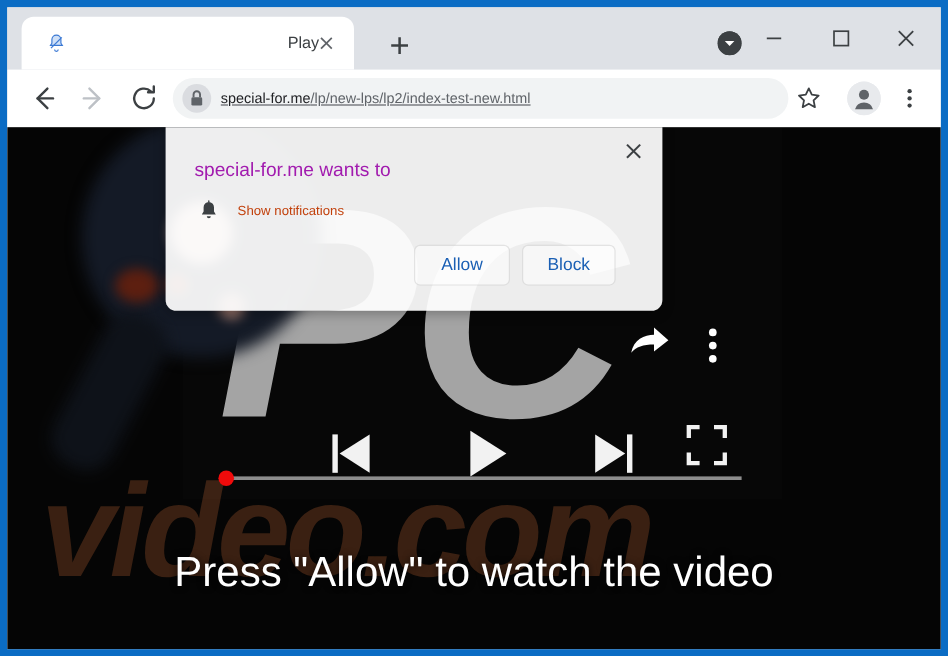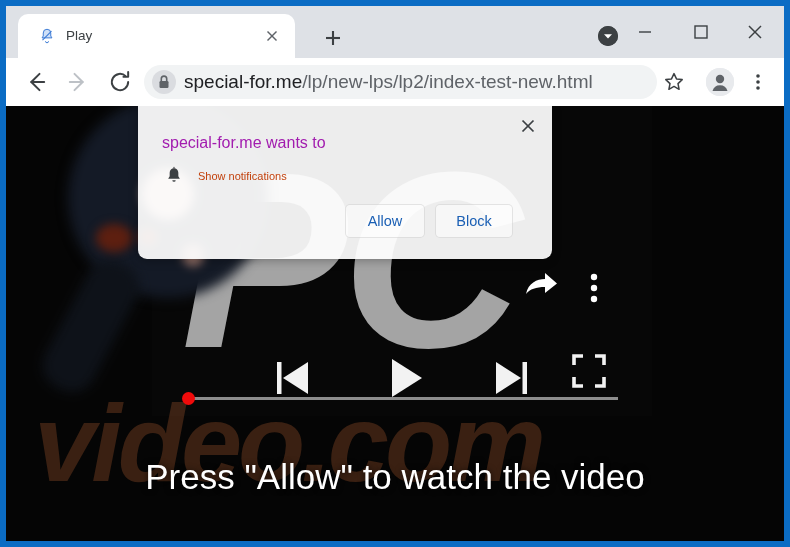--- a/index.html
+++ b/index.html
@@ -22,20 +22,21 @@
     width: 778px; height: 535px;
     background: #dee1e6;
     overflow: hidden;
   }
 
   
   #tabstrip {
     position: absolute; left: 0; top: 0;
     width: 778px; height: 52px;
     background: #dee1e6;
+    text-align: right;
   }
   #tab-active {
     position: absolute; left: 12px; top: 8px;
     width: 277px; height: 44px;
     background: #ffffff;
     border-radius: 10px 10px 0 0;
   }
   #tab-favicon {
     position: absolute; left: 20px; top: 13px;
     width: 18px; height: 18px;
@@ -88,23 +89,24 @@
     border-radius: 18px;
   }
   #lock-chip {
     position: absolute; left: 8px; top: 5px;
     width: 24px; height: 24px; border-radius: 50%;
     background: #dadce0;
     cursor: pointer;
   }
   #url-text {
     position: absolute; left: 40px; top: 8px;
-    font-size: 19px; line-height: 18px;
+    font-size: 12px; line-height: 18px;
     color: #5f6368;
     white-space: nowrap;
+    text-decoration: underline;
   }
   #url-text .host { color: #202124; }
   #star { position: absolute; left: 656px; top: 12px; width: 24px; height: 24px; cursor: pointer; }
   #avatar {
     position: absolute; left: 700px; top: 10px;
     width: 28px; height: 28px; border-radius: 50%;
     background: #e8eaed;
     cursor: pointer;
   }
   #menu-dots { position: absolute; left: 742px; top: 12px; width: 20px; height: 24px; cursor: pointer; }

